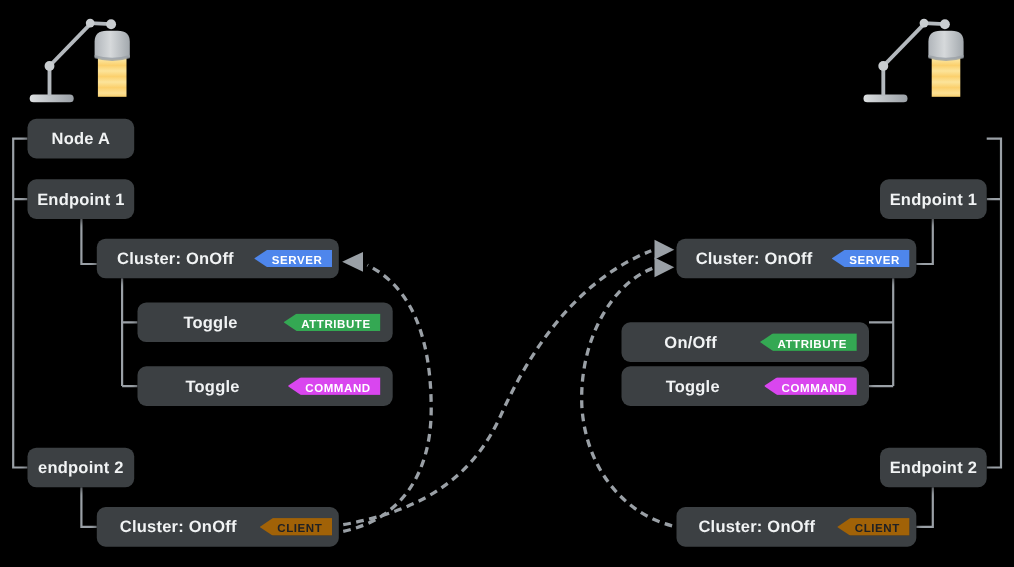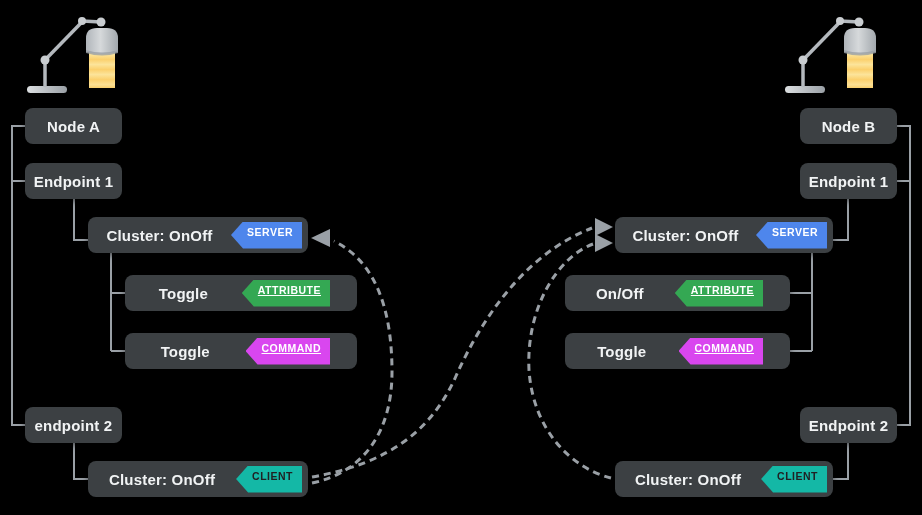--- a/index.html
+++ b/index.html
@@ -10,33 +10,33 @@
   #wires{position:absolute;left:0;top:0;z-index:1;}
   .box{
     position:absolute;height:36px;z-index:2;
     background:#3c4043;border-radius:8px;
     display:flex;align-items:center;justify-content:center;
     color:#f1f3f4;font-size:15px;font-weight:600;letter-spacing:.2px;
     box-shadow:0 2px 6px rgba(0,0,0,.55);
   }
   .box .lbl{flex:1;text-align:center;white-space:nowrap;}
   .badge{
-    flex:0 0 auto;height:27px;line-height:20px;
+    flex:0 0 auto;height:16px;line-height:20px;
     padding:0 9px 0 16px;margin-right:6px;
     font-size:10.5px;font-weight:600;letter-spacing:.5px;color:#fff;
     clip-path:polygon(0 50%,12px 0,100% 0,100% 100%,12px 100%);
     filter:drop-shadow(2px 3px 3px rgba(0,0,0,.6));
     white-space:nowrap;
     text-align:center;
   }
   .badge-server{background:#4e86ec;}
   .badge-attribute{background:#34a853;}
   .badge-command{background:#d946ef;}
-  .badge-client{background:#14b8a6;color:#202124;}
-  .attr-row .badge{margin-right:27px;text-decoration:underline;}
+  .badge-client{background:#a16207;color:#202124;}
+  .attr-row .badge{margin-right:11px;}
 </style>
 </head>
 <body>
 
 <div id="canvas">
 
   <svg id="wires" width="922" height="515" viewBox="0 0 922 515">
     <defs>
       <linearGradient id="baseGrad" x1="0" y1="0" x2="1" y2="0">
         <stop offset="0" stop-color="#dcdfe1"></stop>
@@ -124,34 +124,31 @@
 
   <div class="box" style="left:25px;top:407px;width:97px">
     <span class="lbl">endpoint 2</span>
   </div>
 
   <div class="box" style="left:88px;top:461px;width:220px">
     <span class="lbl">Cluster: OnOff</span>
     <span class="badge badge-client">CLIENT</span>
   </div>
 
-  <div class="box" style="left:800px;top:108px;width:97px">
-    <span class="lbl">Node B</span>
-  </div>
 
   <div class="box" style="left:800px;top:163px;width:97px">
     <span class="lbl">Endpoint 1</span>
   </div>
 
   <div class="box" style="left:615px;top:217px;width:218px">
     <span class="lbl">Cluster: OnOff</span>
     <span class="badge badge-server">SERVER</span>
   </div>
 
-  <div class="box attr-row" style="left:565px;top:275px;width:225px">
+  <div class="box attr-row" style="left:565px;top:293px;width:225px">
     <span class="lbl">On/Off</span>
     <span class="badge badge-attribute">ATTRIBUTE</span>
   </div>
 
   <div class="box attr-row" style="left:565px;top:333px;width:225px">
     <span class="lbl">Toggle</span>
     <span class="badge badge-command">COMMAND</span>
   </div>
 
   <div class="box" style="left:800px;top:407px;width:97px">

